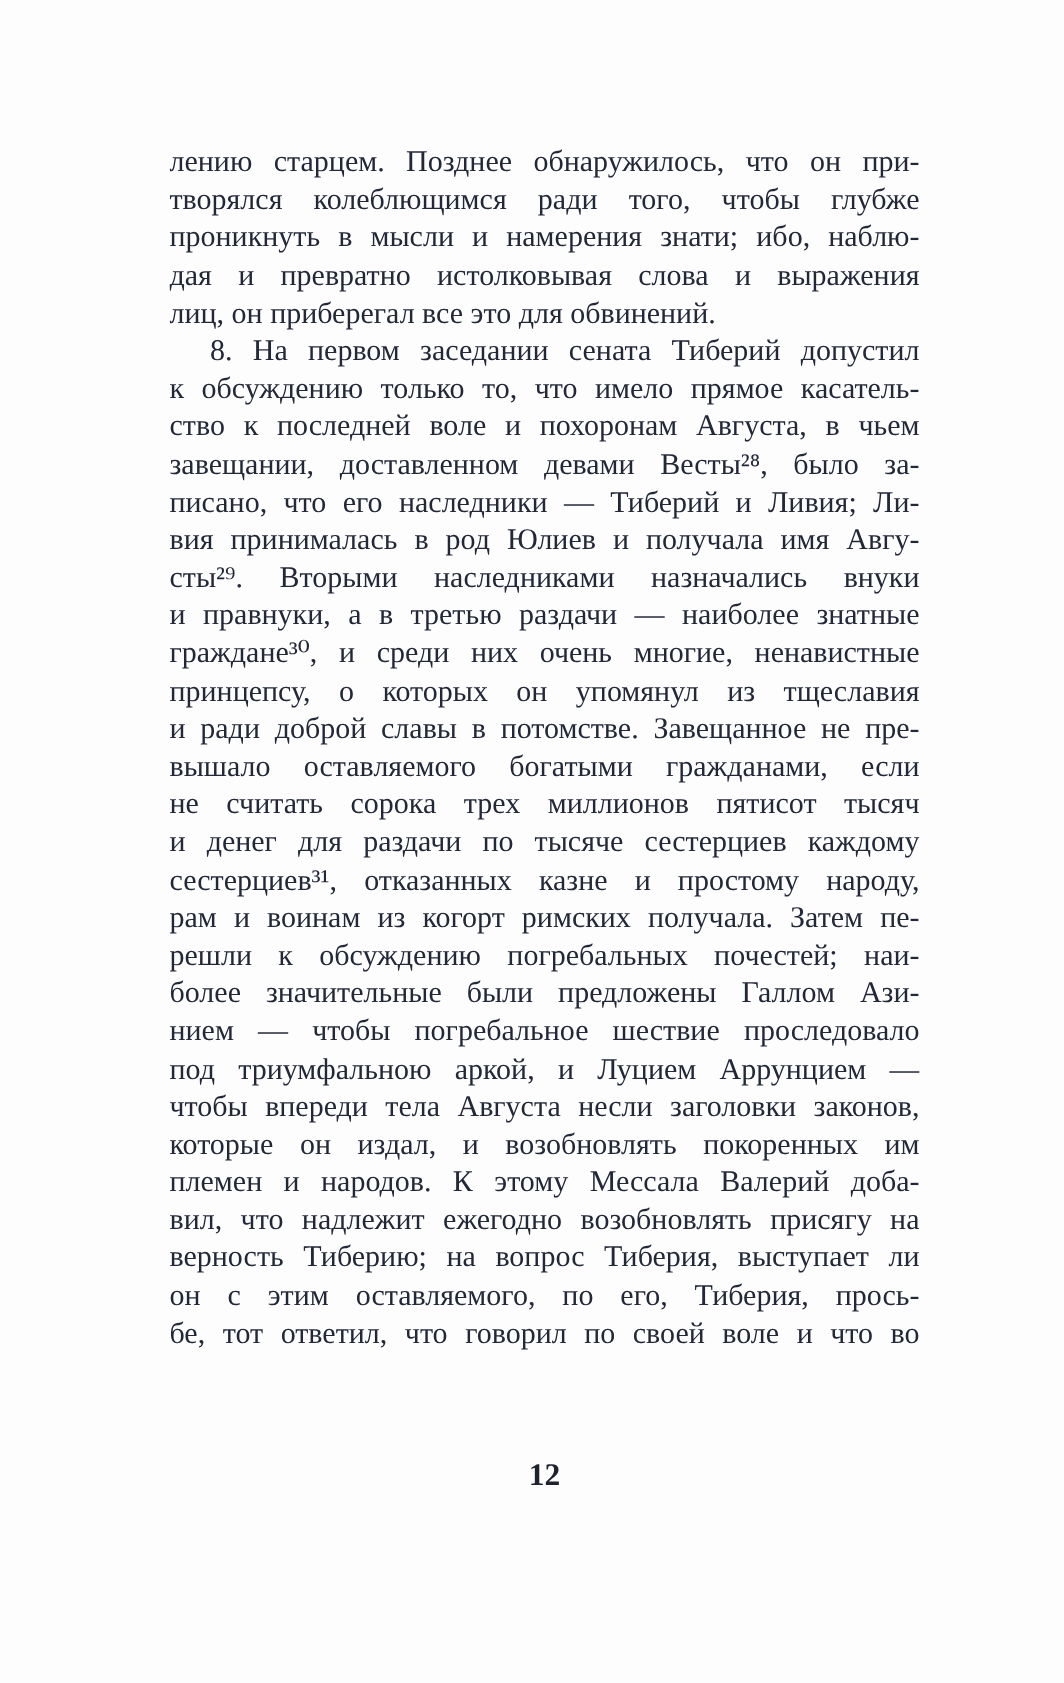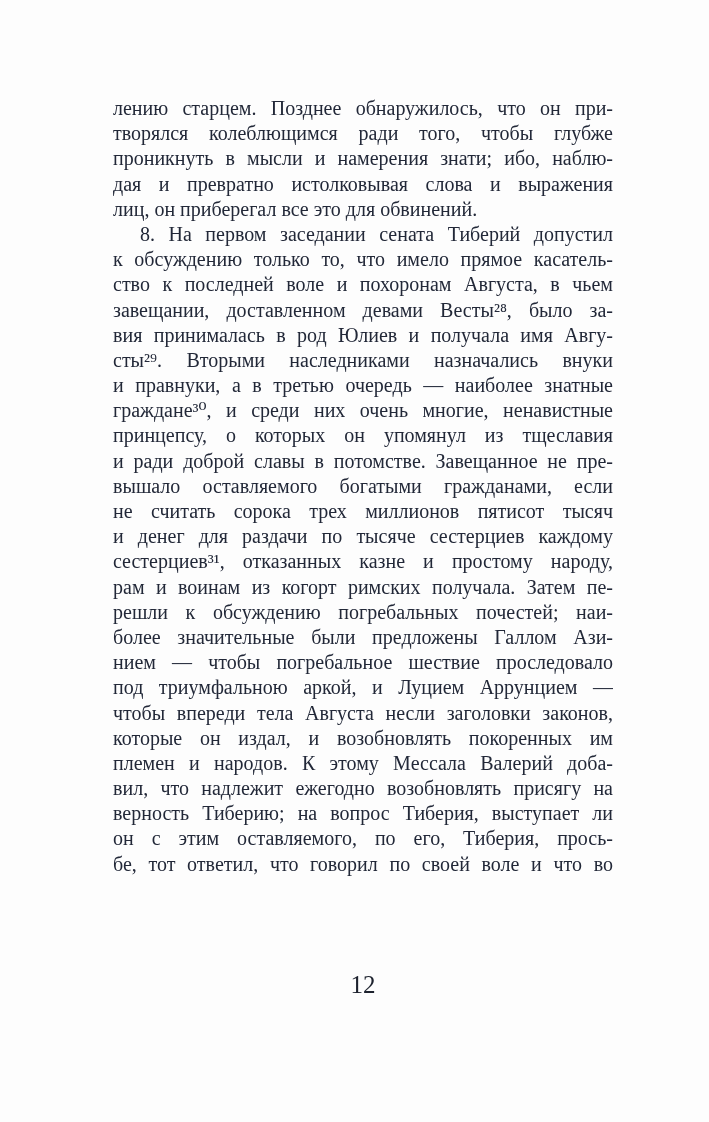--- a/index.html
+++ b/index.html
@@ -44,45 +44,46 @@
   }
   .line.unjustified {
     text-align-last: left;
   }
   .page-number {
     position: absolute;
     left: 113px;
     width: 500px;
     top: 971px;
     text-align: center;
-    font-size: 25px;
-    font-weight: 400;
+    font-size: 21px;
+    font-weight: 700;
     color: var(--folio-color, #1d222e);
   }
 </style>
 </head>
 <body>
 
 <div class="page">
   <div class="text-block">
       <div class="paragraph">
         <div class="line">лению старцем. Позднее обнаружилось, что он при-</div>
         <div class="line">творялся колеблющимся ради того, чтобы глубже</div>
         <div class="line">проникнуть в мысли и намерения знати; ибо, наблю-</div>
         <div class="line">дая и превратно истолковывая слова и выражения</div>
         <div class="line unjustified">лиц, он приберегал все это для обвинений.</div>
       </div>
       <div class="paragraph">
         <div class="line indent">8. На первом заседании сената Тиберий допустил</div>
         <div class="line">к обсуждению только то, что имело прямое касатель-</div>
         <div class="line">ство к последней воле и похоронам Августа, в чьем</div>
         <div class="line">завещании, доставленном девами Весты²⁸, было за-</div>
+        <div class="line">писано, что его наследники — Тиберий и Ливия; Ли-</div>
         <div class="line">вия принималась в род Юлиев и получала имя Авгу-</div>
         <div class="line">сты²⁹. Вторыми наследниками назначались внуки</div>
-        <div class="line">и правнуки, а в третью очередь — наиболее знатные</div>
+        <div class="line">и правнуки, а в третью раздачи — наиболее знатные</div>
         <div class="line">граждане³⁰, и среди них очень многие, ненавистные</div>
         <div class="line">принцепсу, о которых он упомянул из тщеславия</div>
         <div class="line">и ради доброй славы в потомстве. Завещанное не пре-</div>
         <div class="line">вышало оставляемого богатыми гражданами, если</div>
         <div class="line">не считать сорока трех миллионов пятисот тысяч</div>
         <div class="line">и денег для раздачи по тысяче сестерциев каждому</div>
         <div class="line">сестерциев³¹, отказанных казне и простому народу,</div>
         <div class="line">рам и воинам из когорт римских получала. Затем пе-</div>
         <div class="line">решли к обсуждению погребальных почестей; наи-</div>
         <div class="line">более значительные были предложены Галлом Ази-</div>

